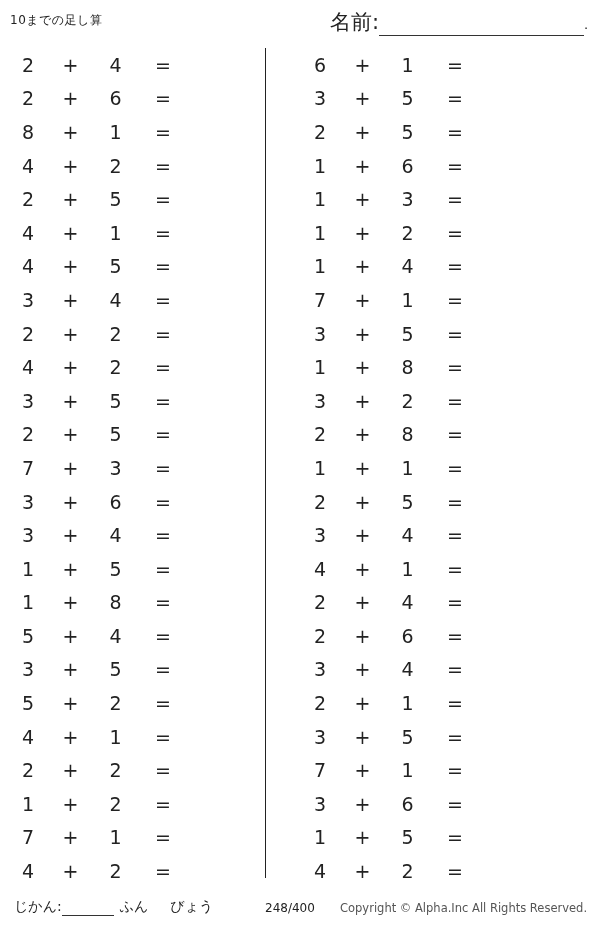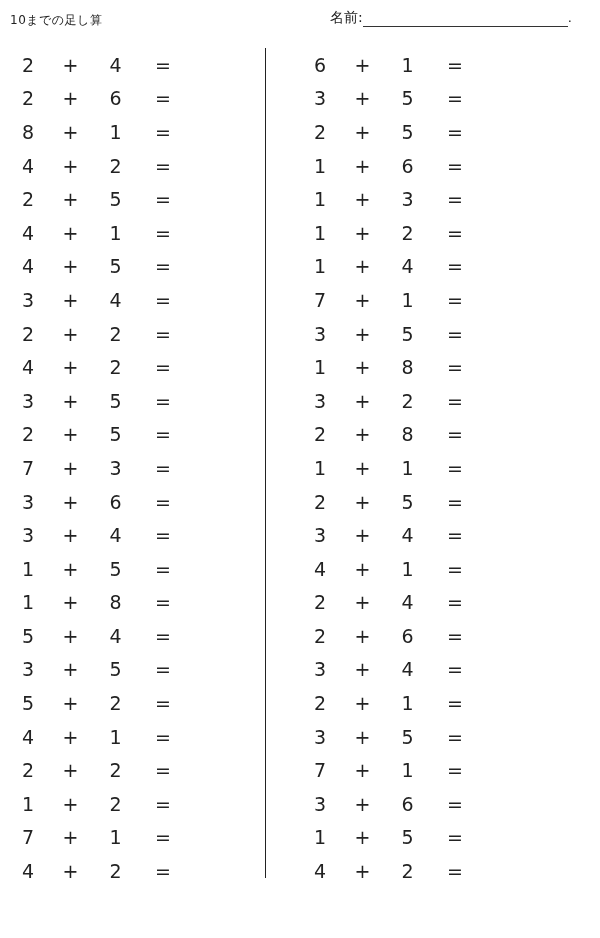--- a/index.html
+++ b/index.html
@@ -40,21 +40,21 @@
   }
   .name-area {
     position: absolute;
     left: 330px;
     top: 0px;
     font-size: 15px;
     color: #222;
     white-space: nowrap;
   }
   .name-label {
-    font-size: 14px;
+    font-size: 21px;
   }
   .name-line {
     display: inline-block;
     width: 205px;
     border-bottom: 1px solid #333;
     height: 17px;
     vertical-align: bottom;
   }
   .name-dot {
     font-size: 13px;
@@ -459,14 +459,21 @@
       <div class="problem">
         <span class="cell operand-a">4</span>
         <span class="cell op">+</span>
         <span class="cell operand-b">2</span>
         <span class="cell equals">=</span>
       </div>
     </div>
 
   </div>
 
+  <div class="footer">
+    <div class="time-label">
+      <span>じかん:</span><span class="time-blank"></span><span class="time-unit1">ふん</span><span class="time-unit2">びょう</span>
+    </div>
+    <div class="page-count">248/400</div>
+    <div class="copyright">Copyright ©  Alpha.Inc All Rights Reserved.</div>
+  </div>
 
 </div>
 
 </body></html>

